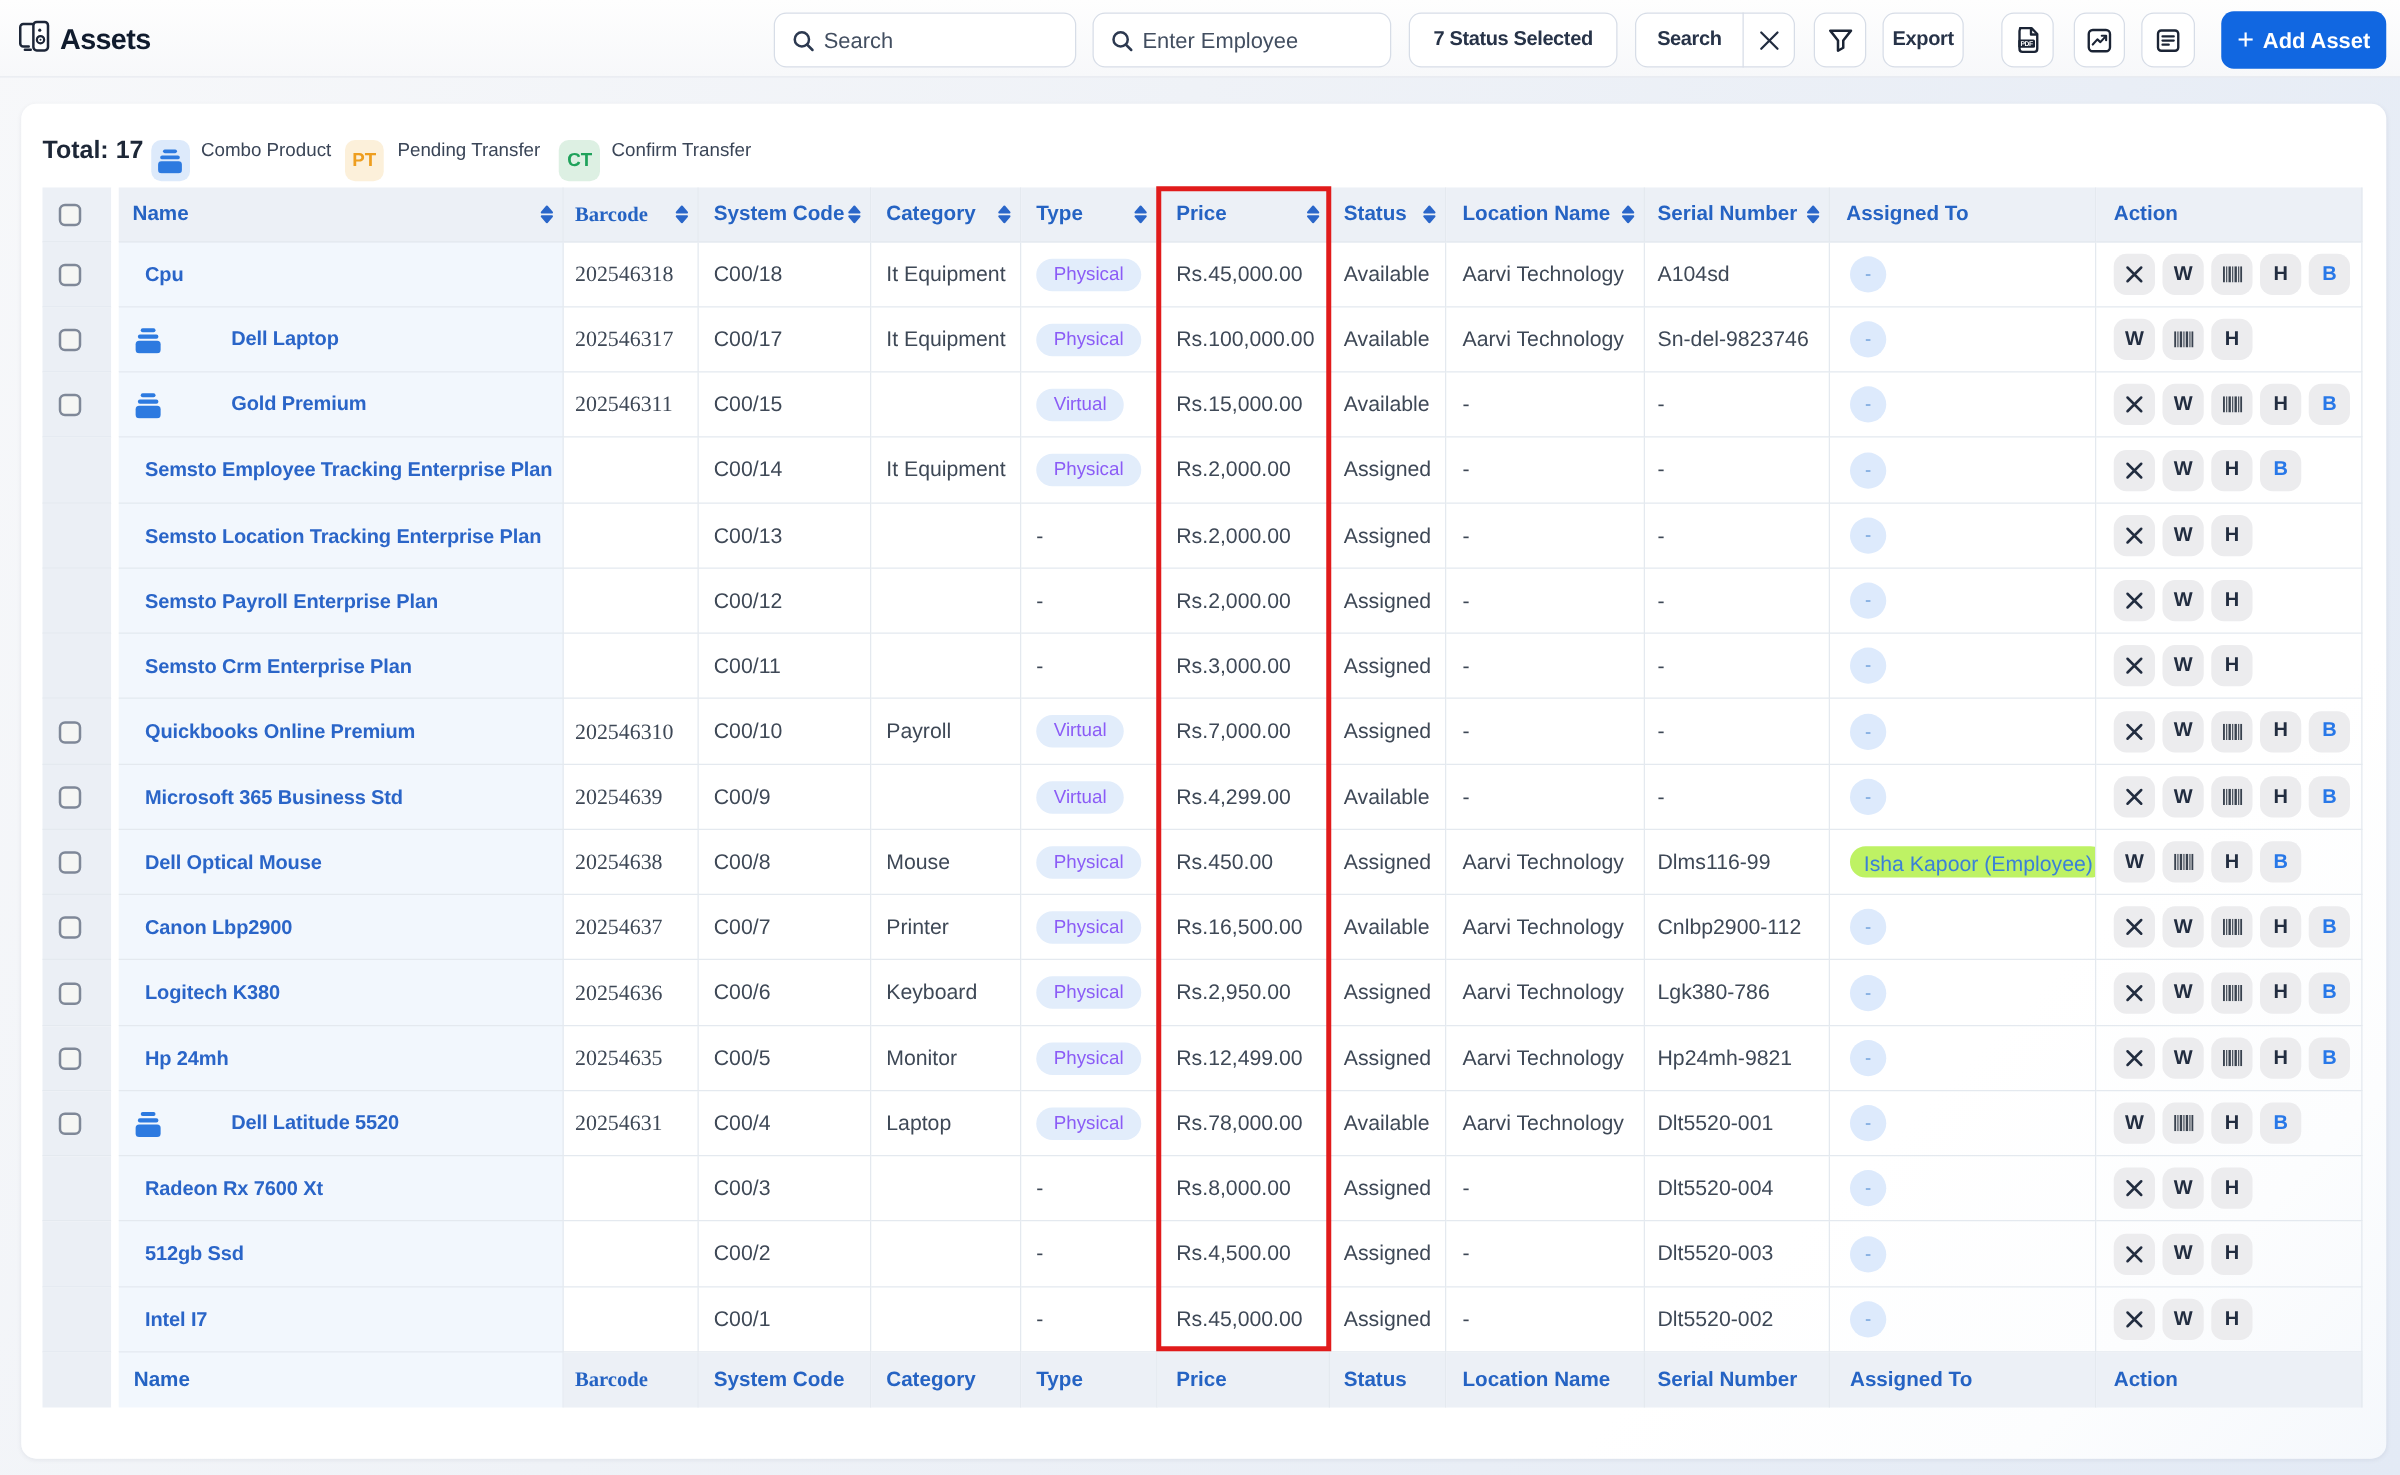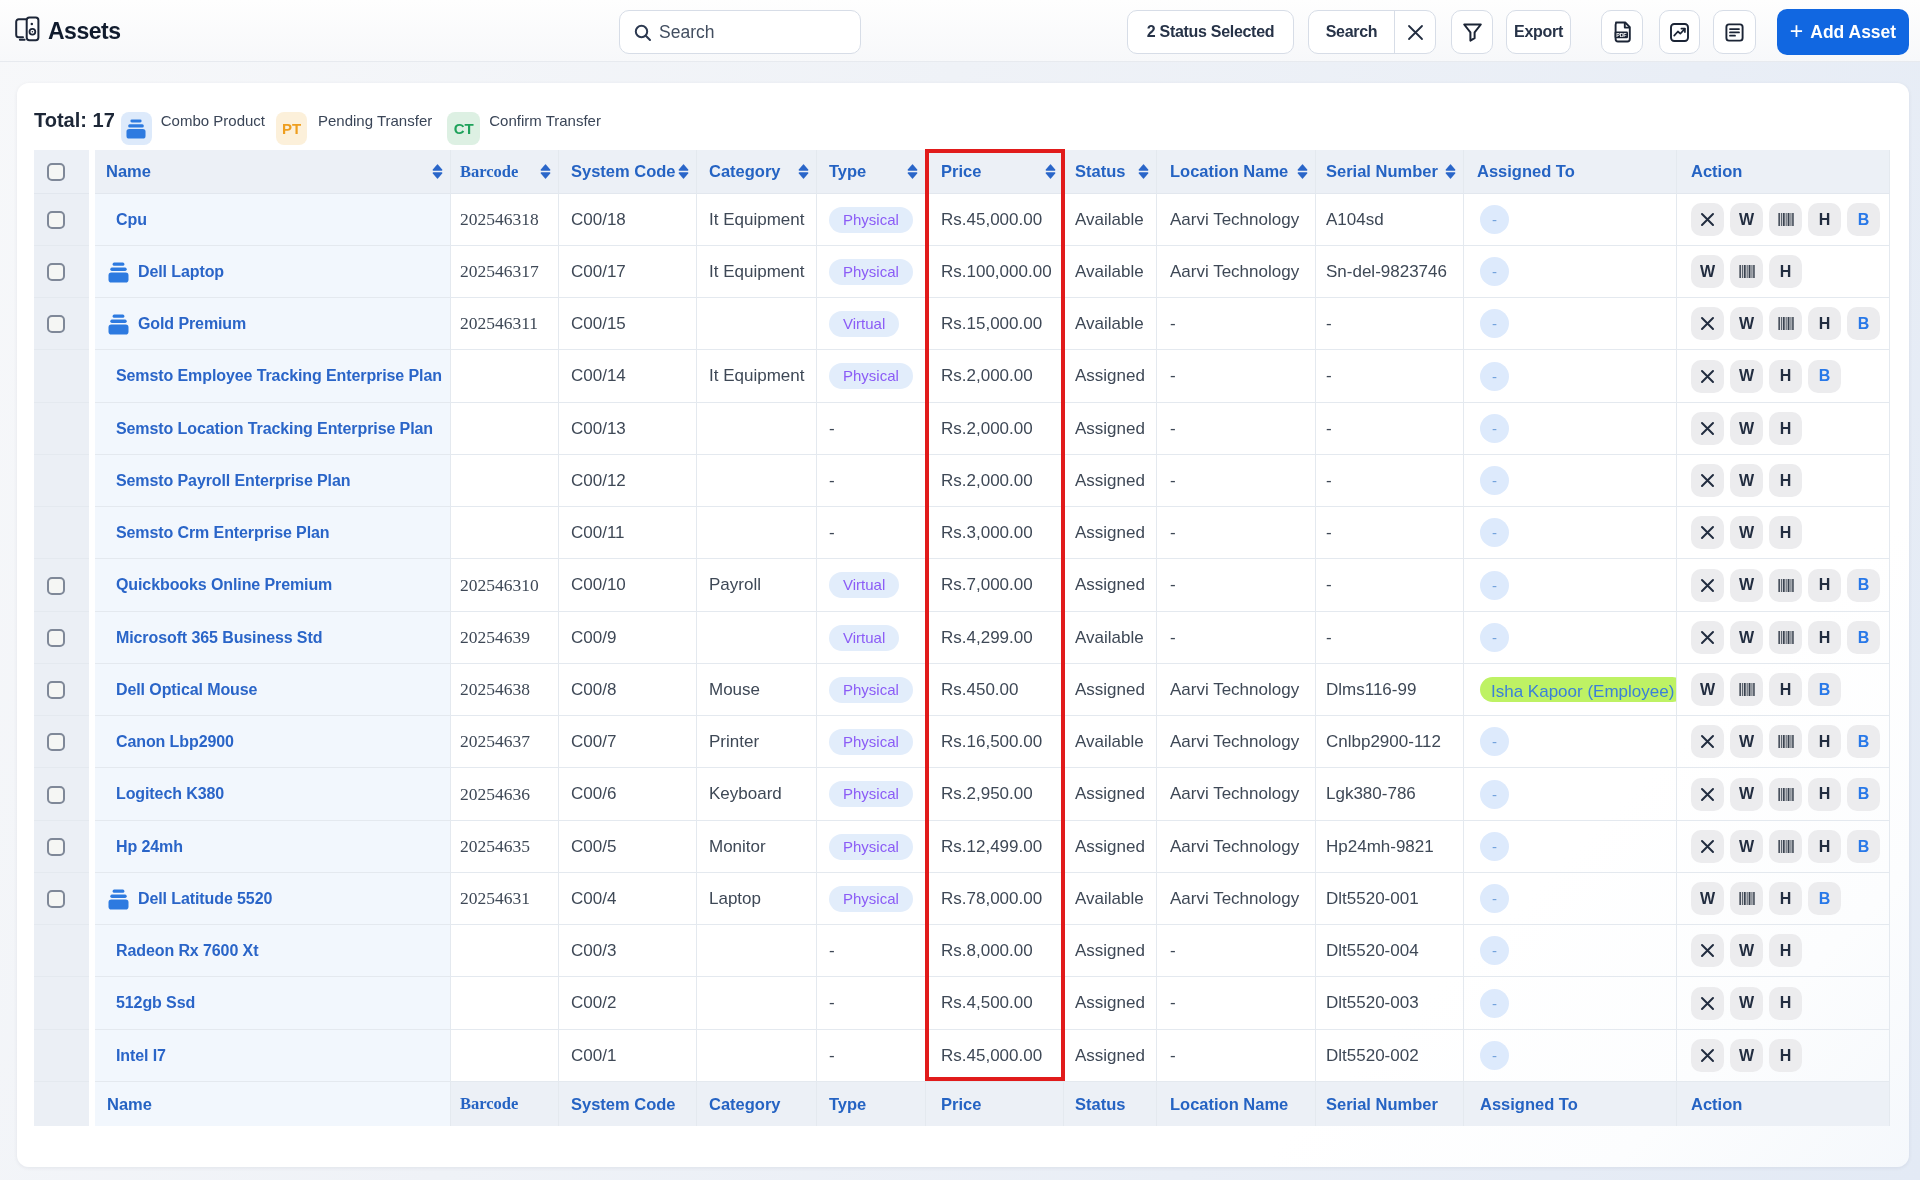--- a/index.html
+++ b/index.html
@@ -59,21 +59,21 @@
 .grid .c-price { padding-left:15px; }
 .grid .c-status { padding-left:11px;margin-top:17px; }
 .grid .c-location { padding-left:13px; }
 .grid .c-serial { padding-left:10px; }
 .grid .c-assigned { padding-left:13px; }
 .grid .c-action { padding-left:14px; }
 .grid td.c-assigned { padding-left:16px; }
 
 .nlink { color:#2a65c8; font-weight:600; font-size:16px; letter-spacing:-0.1px; }
 .nlink.pl { padding-left:21px; }
-.nwrap { display:flex; align-items:center; padding-left:13px; }
+.nwrap { display:flex; align-items:center; padding-left:13px;gap:47px; }
 .nwrap .combo { margin-right:9px; }
 
 .ckb { display:inline-block; width:18px; height:18px; border:2px solid #7f8898; border-radius:5px;
   background:#f5f6f4; margin-left:13px; vertical-align:middle; }
 .hrow .ckb { margin-top:0; }
 
 .pill { display:inline-block; height:26px; line-height:26px; padding:0 14px; border-radius:13px;
   background:#e2edfb; color:#8b5cf6; font-size:15px; }
 .dpill { display:inline-block; width:29px; height:29px; line-height:29px; border-radius:15px;
   background:#ddeafc; color:#74a3dc; font-size:15px; text-align:center; }
@@ -101,21 +101,28 @@
       <circle cx="18.4" cy="16.7" r="0.8" fill="#1d2638"></circle>
     </svg>
   <div class="title">Assets</div>
   <div class="inp" style="left:619px;width:242px">
       <svg width="18" height="18" viewBox="0 0 18 18" class="mag">
         <circle cx="7.5" cy="7.5" r="5.7" fill="none" stroke="#2c3950" stroke-width="2"></circle>
         <path d="M11.8 11.8 L16 16" stroke="#2c3950" stroke-width="2" stroke-linecap="round"></path>
       </svg>
       <span class="ph">Search</span>
     </div>
-  <div class="btn" style="left:1127px;width:167px">2 Status Selected</div>
+  <div class="inp" style="left:874px;width:239px">
+      <svg width="18" height="18" viewBox="0 0 18 18" class="mag">
+        <circle cx="7.5" cy="7.5" r="5.7" fill="none" stroke="#2c3950" stroke-width="2"></circle>
+        <path d="M11.8 11.8 L16 16" stroke="#2c3950" stroke-width="2" stroke-linecap="round"></path>
+      </svg>
+      <span class="ph">Enter Employee</span>
+    </div>
+  <div class="btn" style="left:1127px;width:167px">7 Status Selected</div>
   <div class="btn" style="left:1308px;width:128px;justify-content:flex-start">
      <span style="width:85px;text-align:center">Search</span>
      <span style="width:1px;height:44px;background:#d7dde7"></span>
      <span style="flex:1;display:flex;align-items:center;justify-content:center">
         <svg width="17" height="17" viewBox="0 0 17 17">
           <path d="M2 2 L15 15 M15 2 L2 15" stroke="#222d40" stroke-width="1.8" stroke-linecap="round"></path>
         </svg>
       </span>
   </div>
   <div class="btn" style="left:1451px;width:42px">

